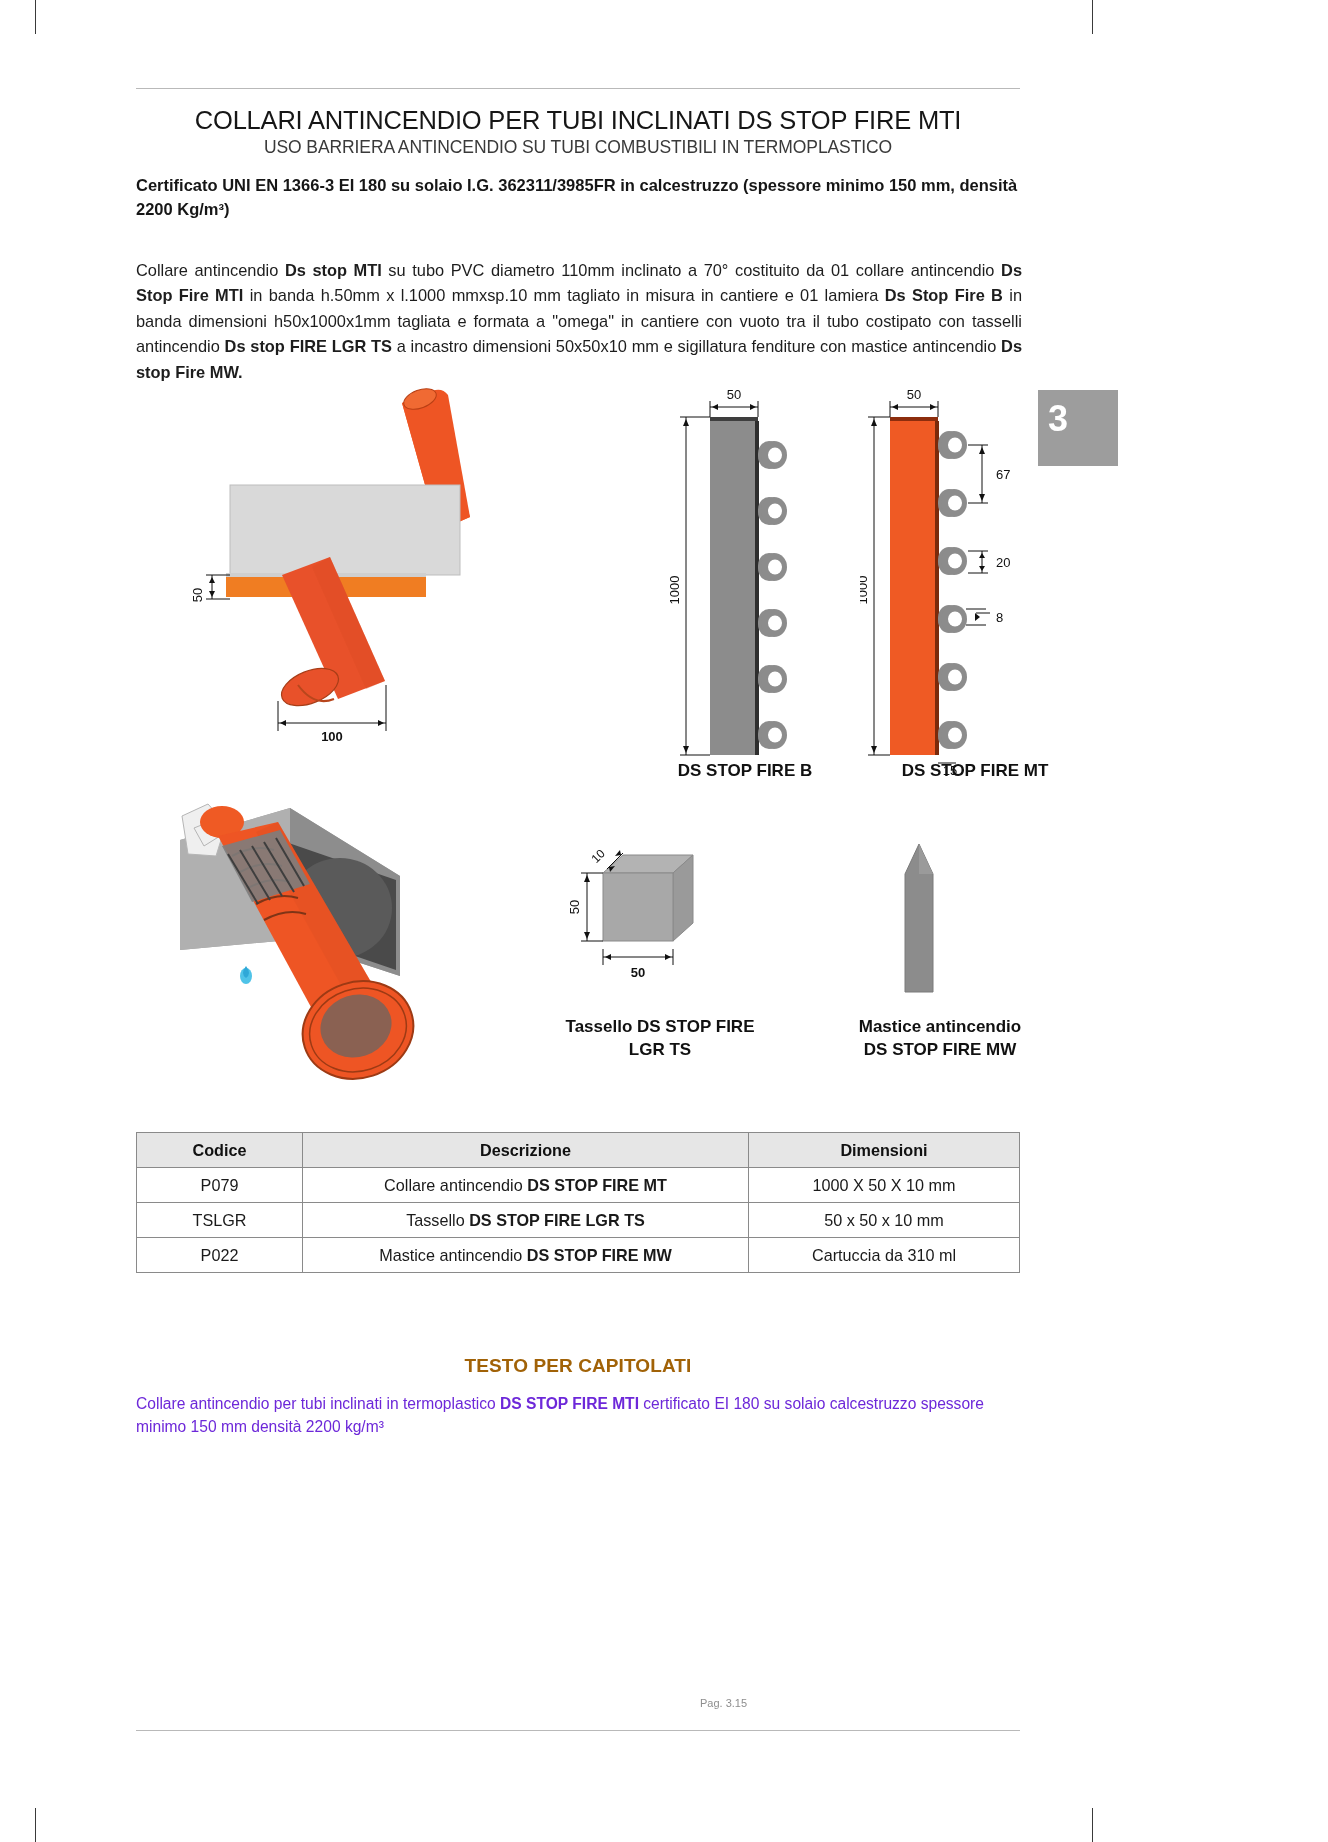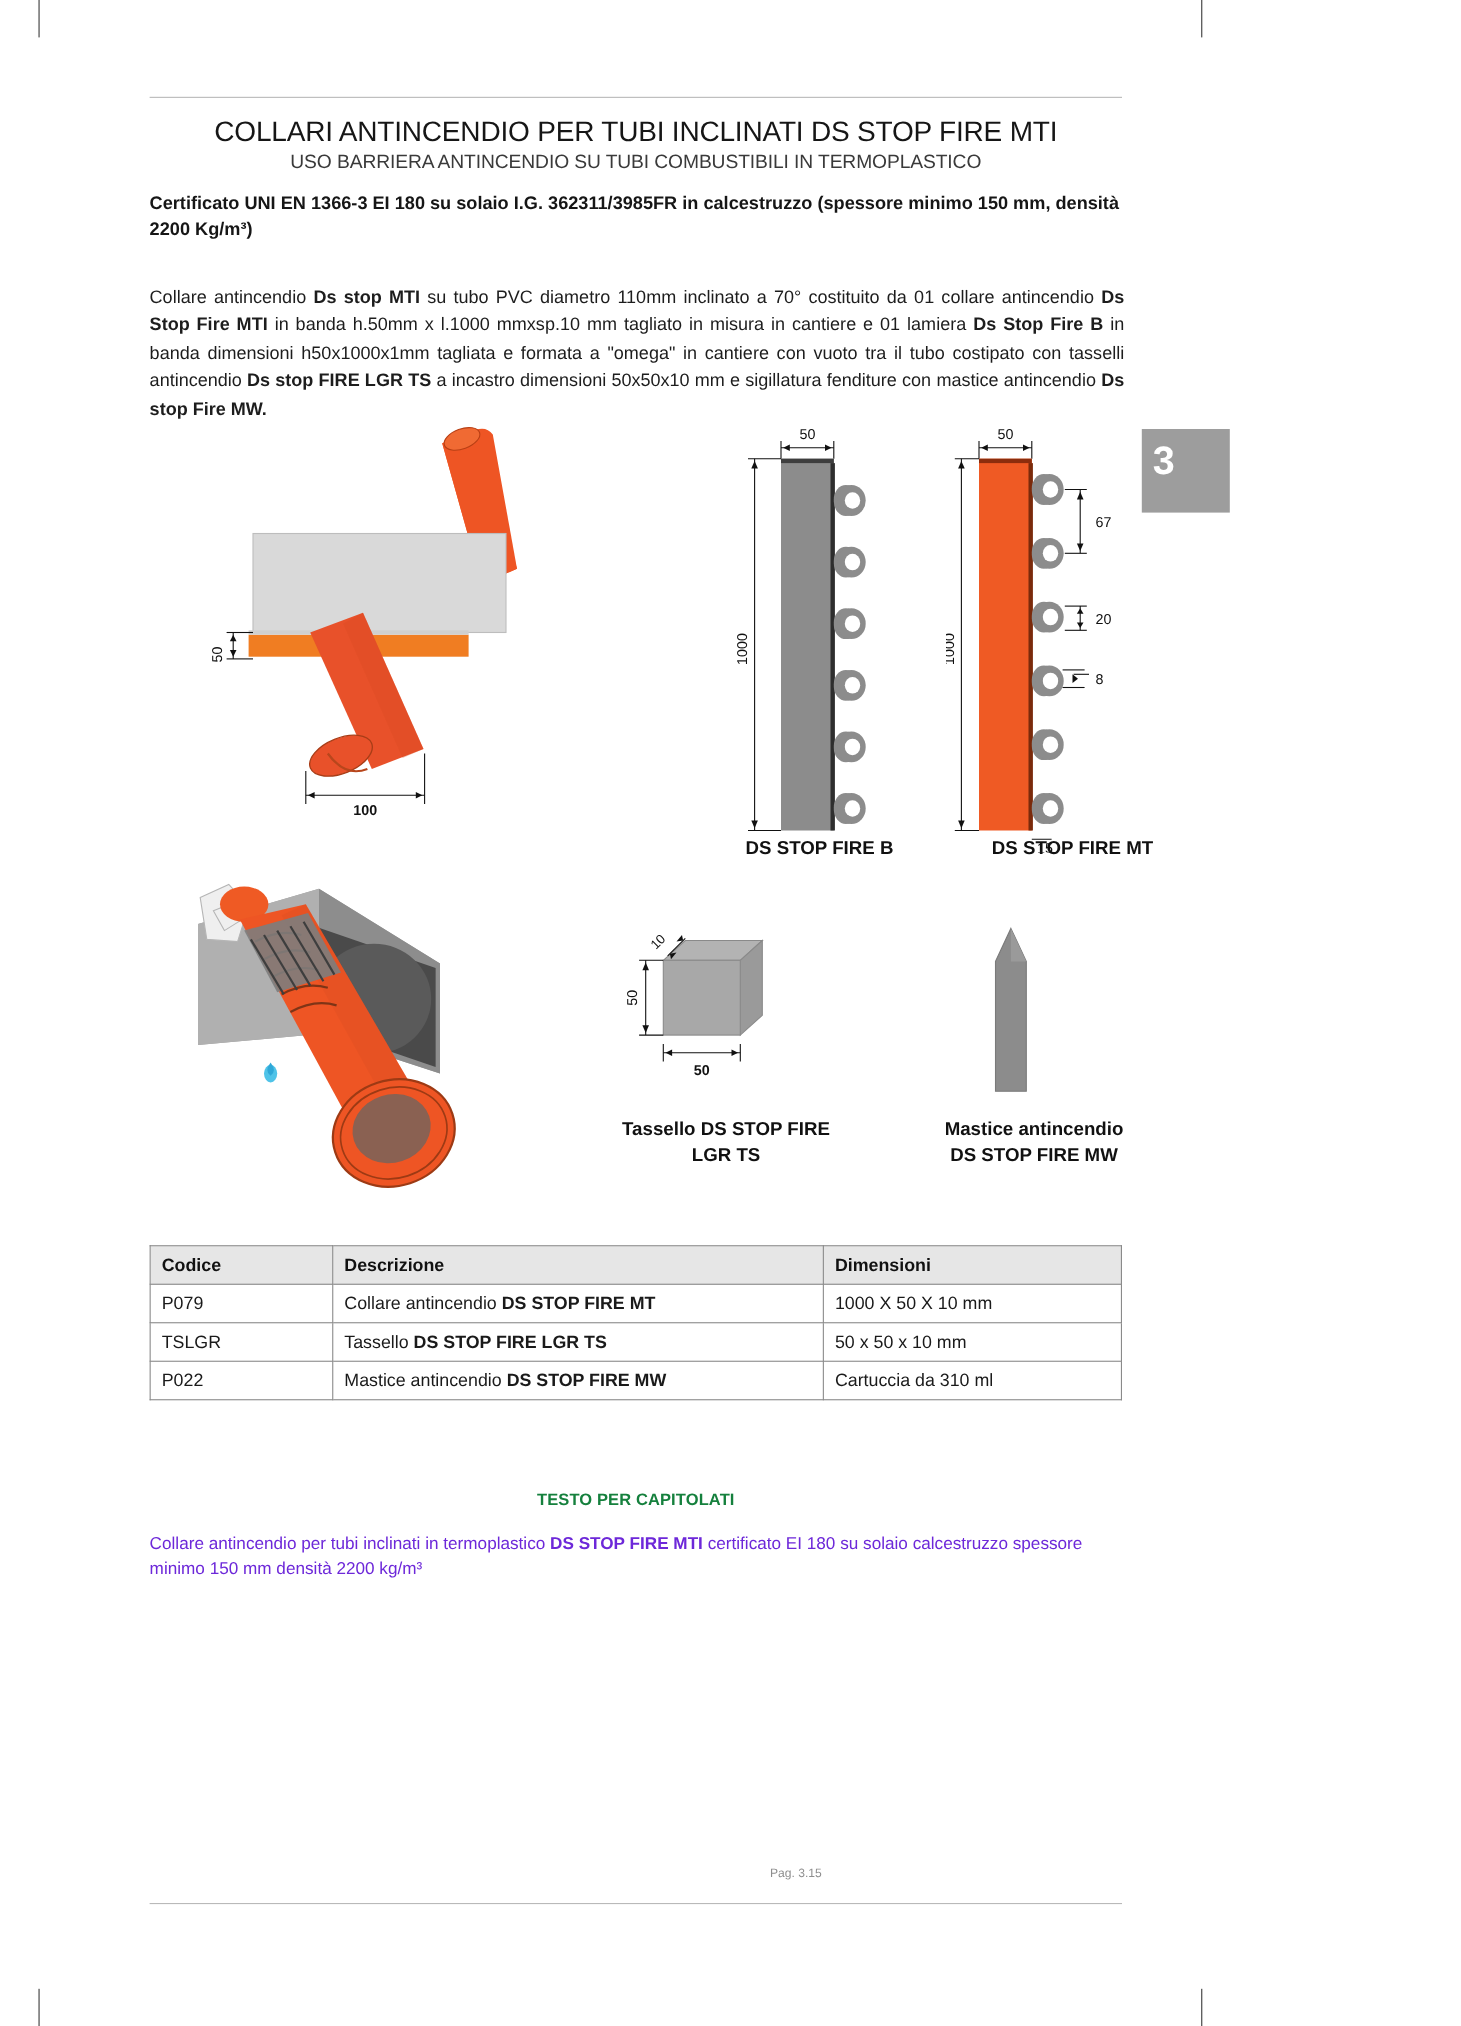--- a/index.html
+++ b/index.html
@@ -120,44 +120,44 @@
   table.codes {
     position: absolute;
     left: 136px; top: 1132px;
     width: 884px;
     border-collapse: collapse;
     font-size: 16.2px;
   }
   table.codes th, table.codes td {
     border: 1px solid #8a8a8a;
     padding: 6px 10px;
-    text-align: left;
+    text-align: center;
     vertical-align: middle;
     height: 22px;
   }
   table.codes thead th {
     background: #e6e6e6;
     font-weight: bold;
     color: #111;
   }
   table.codes td.code { font-weight: normal; width: 145px; }
   table.codes td.desc { width: 425px; }
   table.codes td.dim  { }
   table.codes td b { font-weight: bold; }
 
   
   .capit-title {
     position: absolute;
     left: 136px; top: 1355px;
     width: 884px;
     text-align: center;
-    font-size: 15px;
+    font-size: 19px;
     font-weight: bold;
     letter-spacing: 0.1px;
-    color: #15803d;
+    color: #a16207;
   }
   .capit-body {
     position: absolute;
     left: 136px; top: 1392px;
     width: 890px;
     font-size: 15.6px;
     line-height: 1.5;
     color: #6d28d9;
   }
   .capit-body b { font-weight: bold; }

